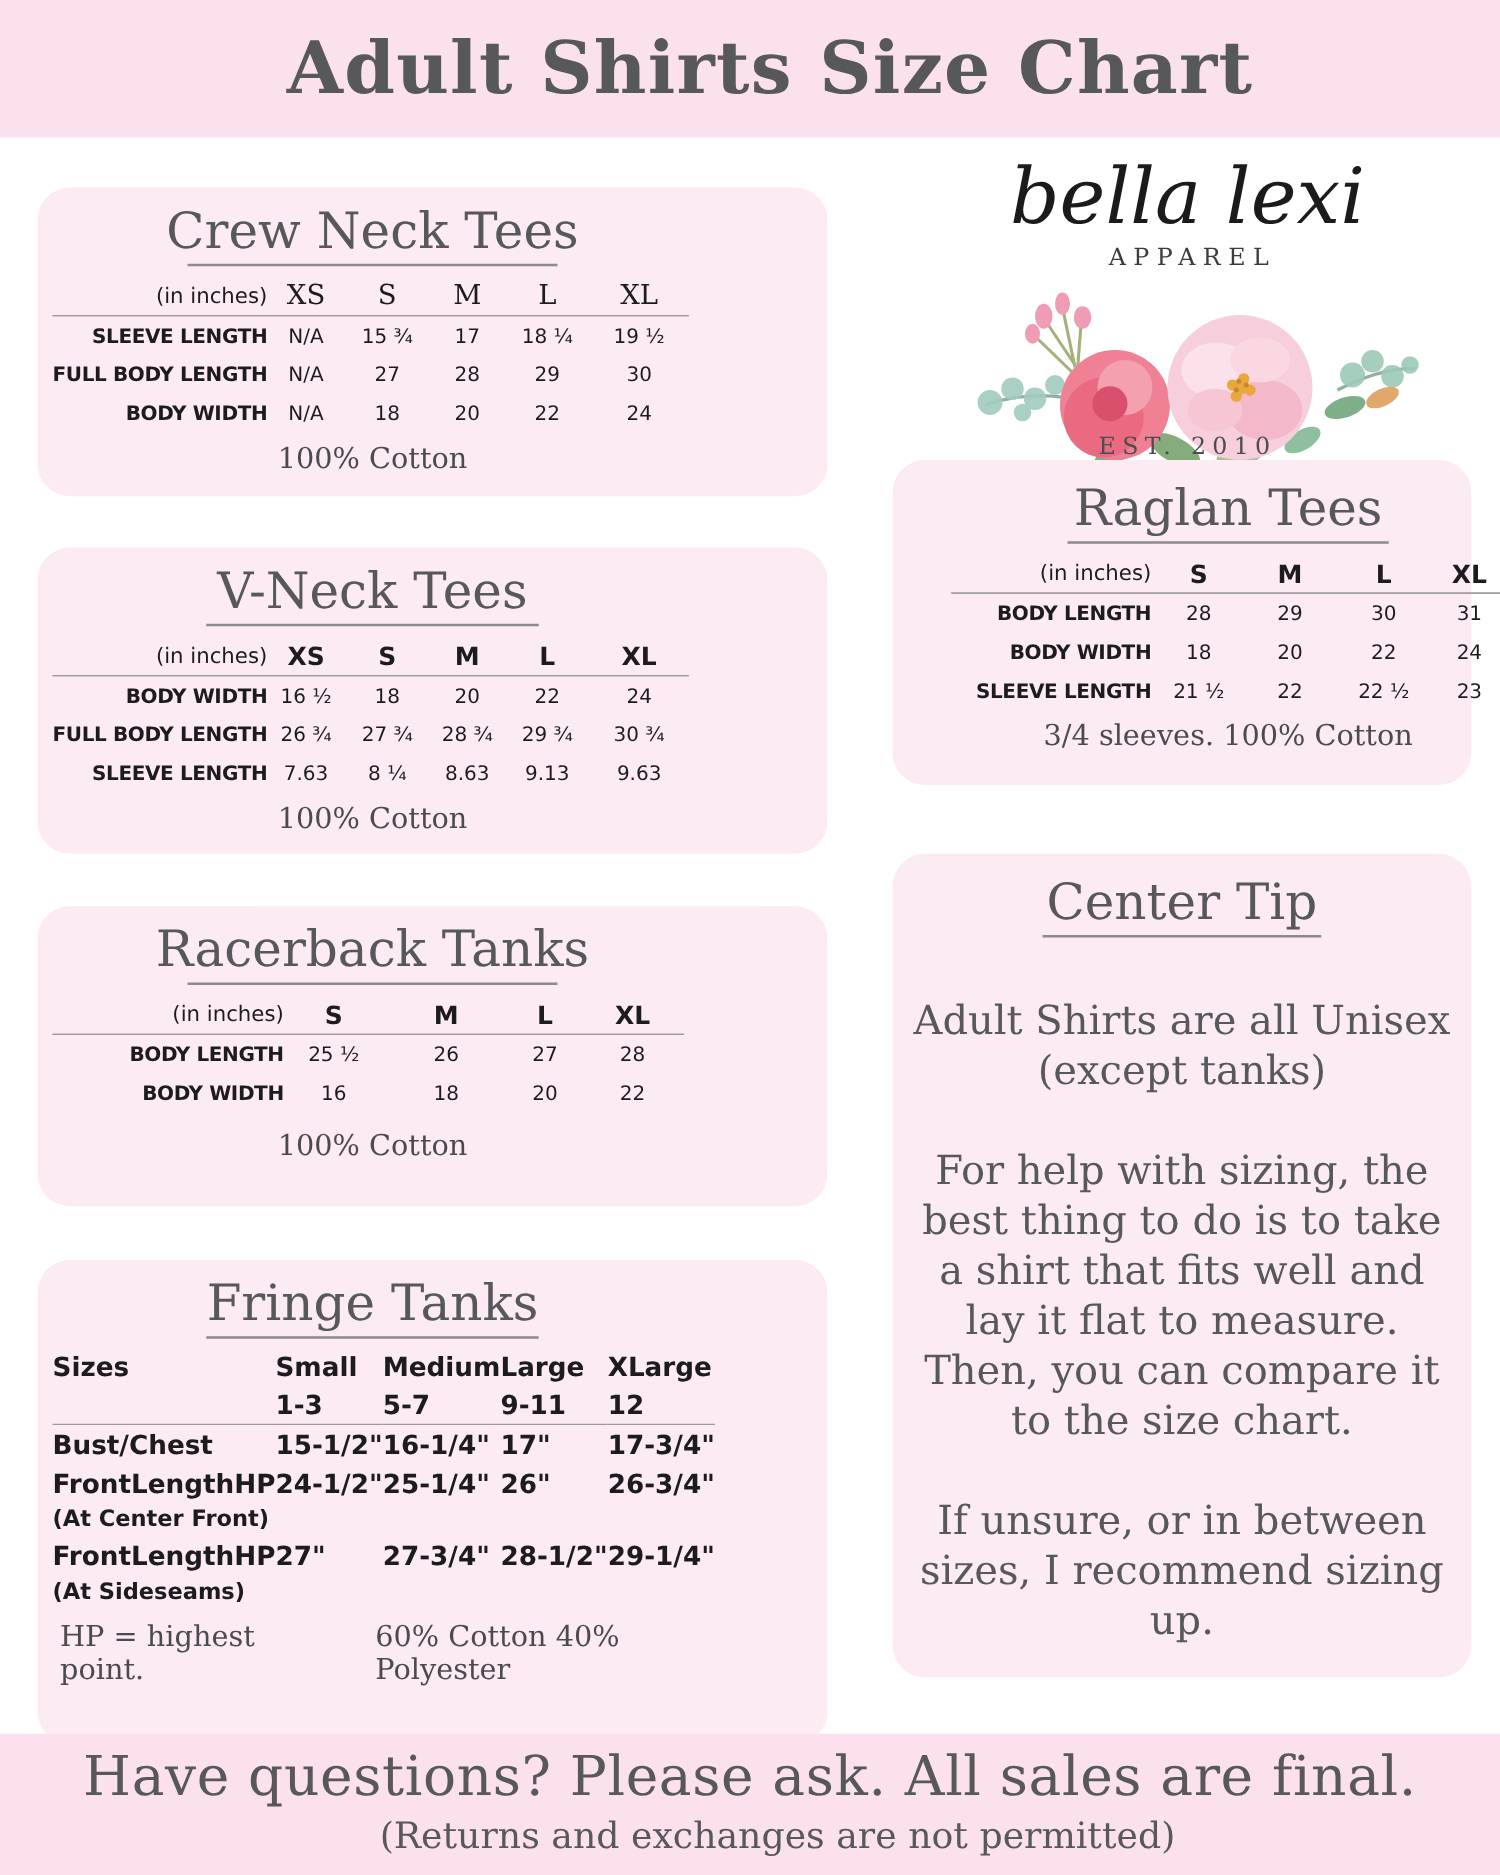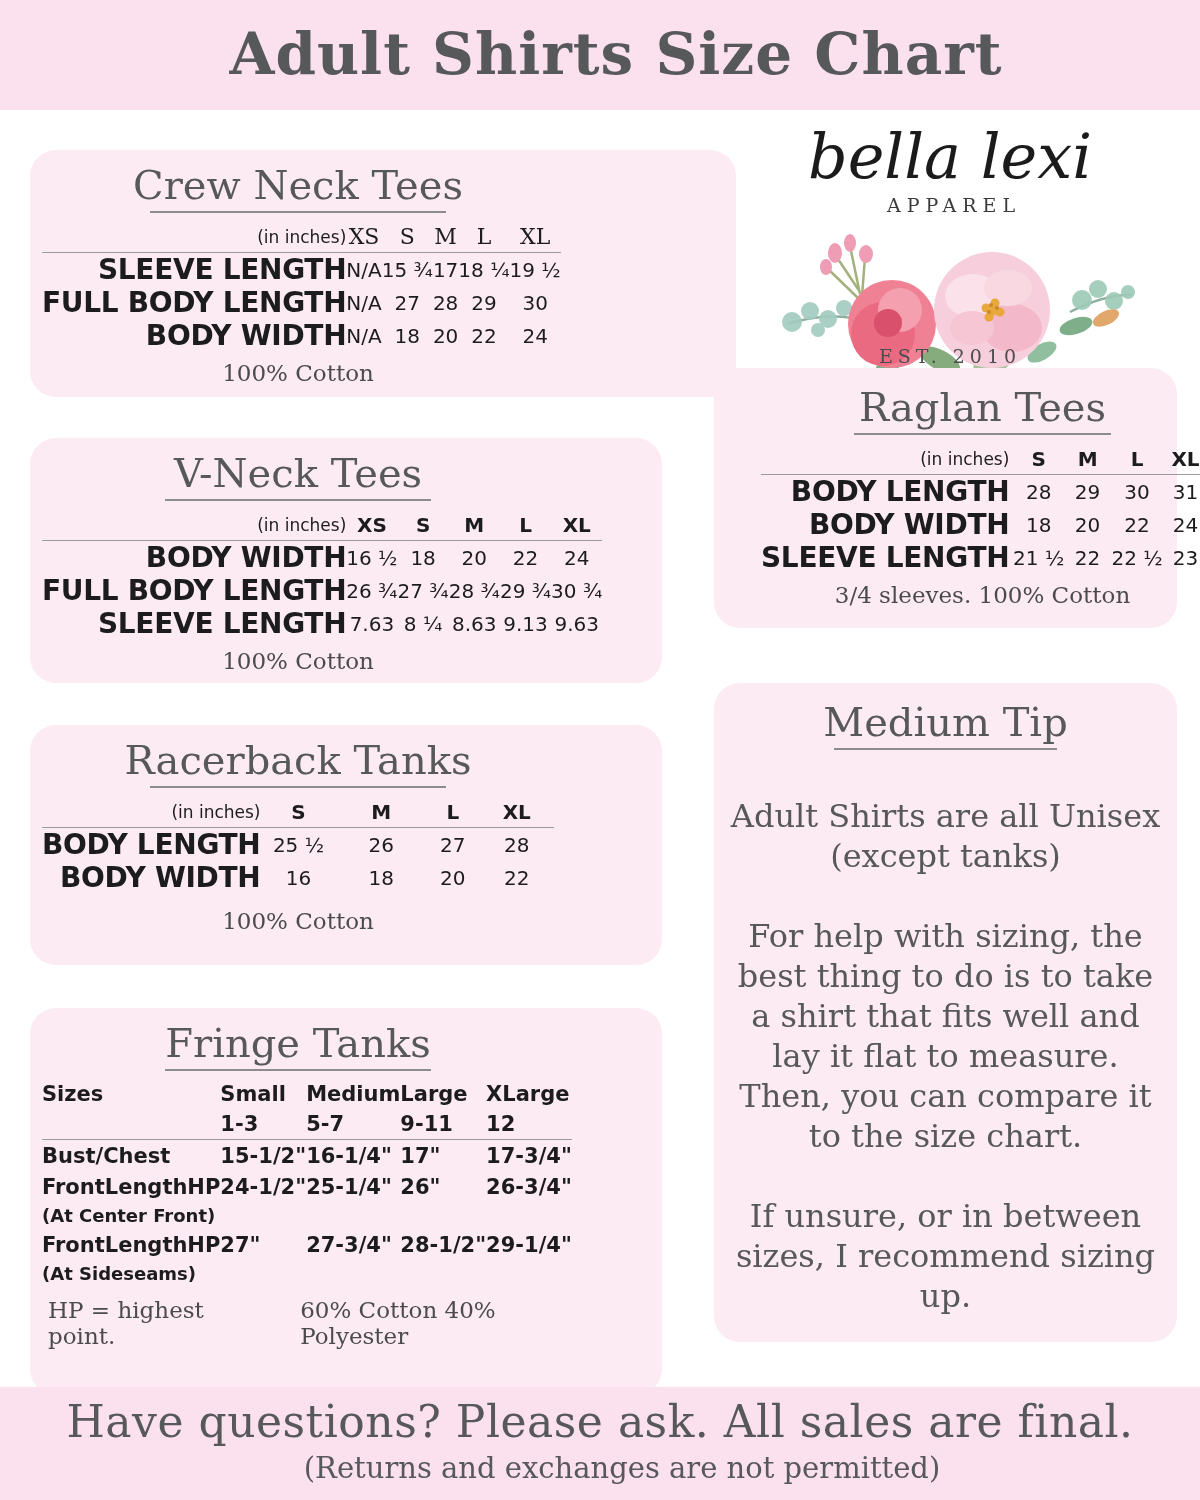--- a/index.html
+++ b/index.html
@@ -18,21 +18,21 @@
   .top-band{position:absolute;left:0;top:0;width:100%;height:110px;background:var(--band-pink);padding-left:16px;}
   .page-title{margin:0;width:100%;text-align:center;line-height:108px;
         font-family:"DejaVu Serif","Liberation Serif",serif;font-weight:700;
         font-size:58px;color:var(--title-gray);letter-spacing:1px;}
   .bottom-band{position:absolute;left:0;top:1387px;width:100%;height:113px;background:var(--band-pink);text-align:center;}
   .footer-line1{font-family:"DejaVu Serif",serif;font-size:44px;color:var(--title-gray);margin-top:9px;letter-spacing:0.5px;}
   .footer-line2{font-family:"DejaVu Serif",serif;font-size:29px;color:var(--title-gray);margin-top:4px;padding-left:44px;}
 
   
   .panel{position:absolute;background:var(--panel-pink);border-radius:26px;box-sizing:border-box;}
-  .crew{left:30px;top:150px;width:706px;height:247px;}
+  .crew{left:30px;top:150px;width:632px;height:247px;}
   .vneck{left:30px;top:438px;width:632px;height:245px;}
   .racerback{left:30px;top:725px;width:632px;height:240px;}
   .fringe{left:30px;top:1008px;width:632px;height:387px;}
   .raglan{left:714px;top:368px;width:463px;height:260px;padding-left:37px;}
   .tip{left:714px;top:683px;width:463px;height:659px;}
 
   .inner-l{width:512px;margin-left:12px;}
   .inner-r{width:443px;margin-left:10px;}
 
   .panel-title{font-family:"DejaVu Serif",serif;font-weight:400;font-size:40px;color:var(--title-gray);
@@ -41,22 +41,22 @@
   .rule-w58{width:58%;}
   .rule-w52{width:52%;}
 
   
   table.size-table{border-collapse:collapse;table-layout:fixed;margin:0;}
   .size-table th,.size-table td{padding:0;height:31px;vertical-align:middle;overflow:visible;white-space:nowrap;}
   .size-table thead th{border-bottom:1.6px solid var(--rule-gray);}
   .unit{ text-align:right;font-weight:400;font-size:17px;color:var(--text-dark);padding-right:10px;}
   .size-head-serif{font-family:"DejaVu Serif",serif;font-weight:400;font-size:22px;color:var(--text-dark);text-align:center;}
   .size-head-bold{font-weight:700;font-size:20px;color:var(--text-dark);text-align:center;}
-  .row-label{text-align:right;font-weight:700;font-size:28px;color:var(--text-dark);padding-right:10px;letter-spacing:-0.3px;}
-  .val{text-align:center;font-weight:400;font-size:20px;color:var(--text-dark);}
+  .row-label{text-align:right;font-weight:700;font-size:16px;color:var(--text-dark);padding-right:10px;letter-spacing:-0.3px;}
+  .val{text-align:center;font-weight:400;font-size:16px;color:var(--text-dark);}
   .footnote{font-family:"DejaVu Serif",serif;font-size:23px;color:var(--serif-gray);text-align:center;margin-top:8px;}
 
   
   .fringe-table th,.fringe-table td{text-align:left;}
   .fringe-table .fr-head{font-weight:700;font-size:21px;color:var(--text-dark);height:30px;border-bottom:0;}
   .fringe-table thead tr.range-row th{border-bottom:1.6px solid var(--rule-gray);height:30px;}
   .fringe-table .fr-label,.fringe-table .fr-val{font-weight:700;font-size:21px;color:var(--text-dark);height:31px;}
   .fringe-table .fr-sub{font-weight:700;font-size:18px;color:var(--text-dark);height:27px;}
   .fringe-notes{display:flex;align-items:baseline;margin-top:10px;}
   .fringe-note-left{font-family:"DejaVu Serif",serif;font-size:23px;color:var(--serif-gray);margin-left:6px;}
@@ -414,21 +414,21 @@
             <td class="val">22 ½</td>
             <td class="val">23</td>
           </tr>
         </tbody>
       </table>
       <div class="footnote">3/4 sleeves. 100% Cotton</div>
     </div>
   </section>
 
   <section class="panel tip">
-    <h2 class="panel-title">Medium Tip</h2>
+    <h2 class="panel-title">Center Tip</h2>
     <div class="title-rule" style="width:48%;"></div>
     <div class="tip-body">
       <p>Adult Shirts are all Unisex (except tanks)</p>
       <p>For help with sizing, the best thing to do is to take a shirt that fits well and lay it flat to measure.  Then, you can compare it to the size chart.</p>
       <p>If unsure, or in between sizes, I recommend sizing up.</p>
     </div>
   </section>
 
   <div class="bottom-band">
     <div class="footer-line1">Have questions? Please ask. All sales are final.</div>

